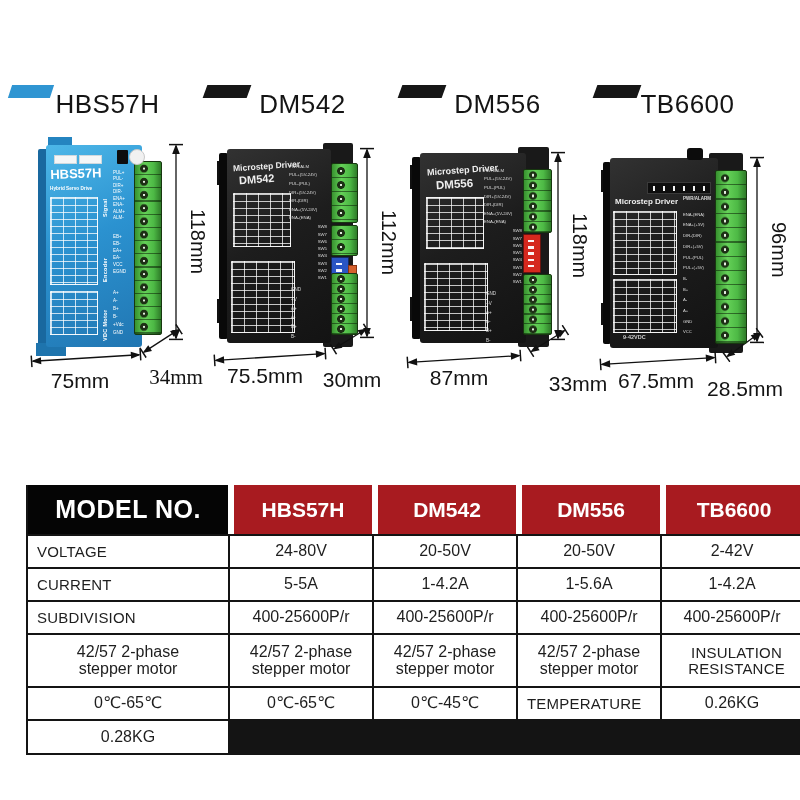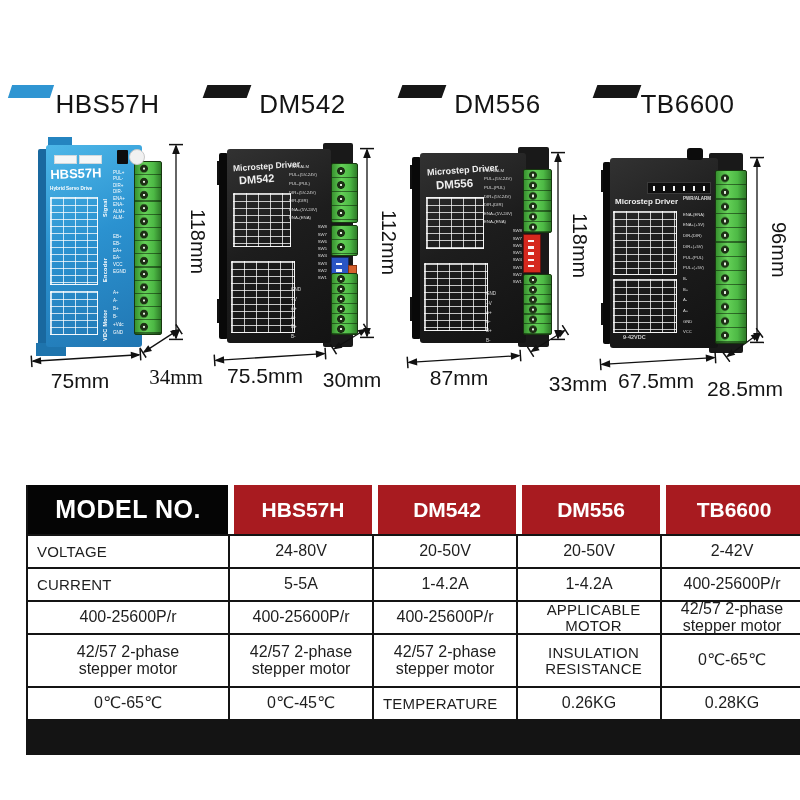--- a/index.html
+++ b/index.html
@@ -425,28 +425,29 @@
     <div class="spec-body">
       <div class="cell lab">VOLTAGE</div>
       <div class="cell">24-80V</div>
       <div class="cell">20-50V</div>
       <div class="cell">20-50V</div>
       <div class="cell">2-42V</div>
 
       <div class="cell lab">CURRENT</div>
       <div class="cell">5-5A</div>
       <div class="cell">1-4.2A</div>
+      <div class="cell">1-5.6A</div>
       <div class="cell">1-4.2A</div>
 
+      <div class="cell lab">SUBDIVISION</div>
       <div class="cell">400-25600P/r</div>
       <div class="cell">400-25600P/r</div>
       <div class="cell">400-25600P/r</div>
       <div class="cell">400-25600P/r</div>
 
-      <div class="cell lab">APPLICABLE MOTOR</div>
       <div class="cell pre">42/57 2-phase
 stepper motor</div>
       <div class="cell pre">42/57 2-phase
 stepper motor</div>
       <div class="cell pre">42/57 2-phase
 stepper motor</div>
       <div class="cell pre">42/57 2-phase
 stepper motor</div>
 
       <div class="cell lab">INSULATION RESISTANCE</div>

